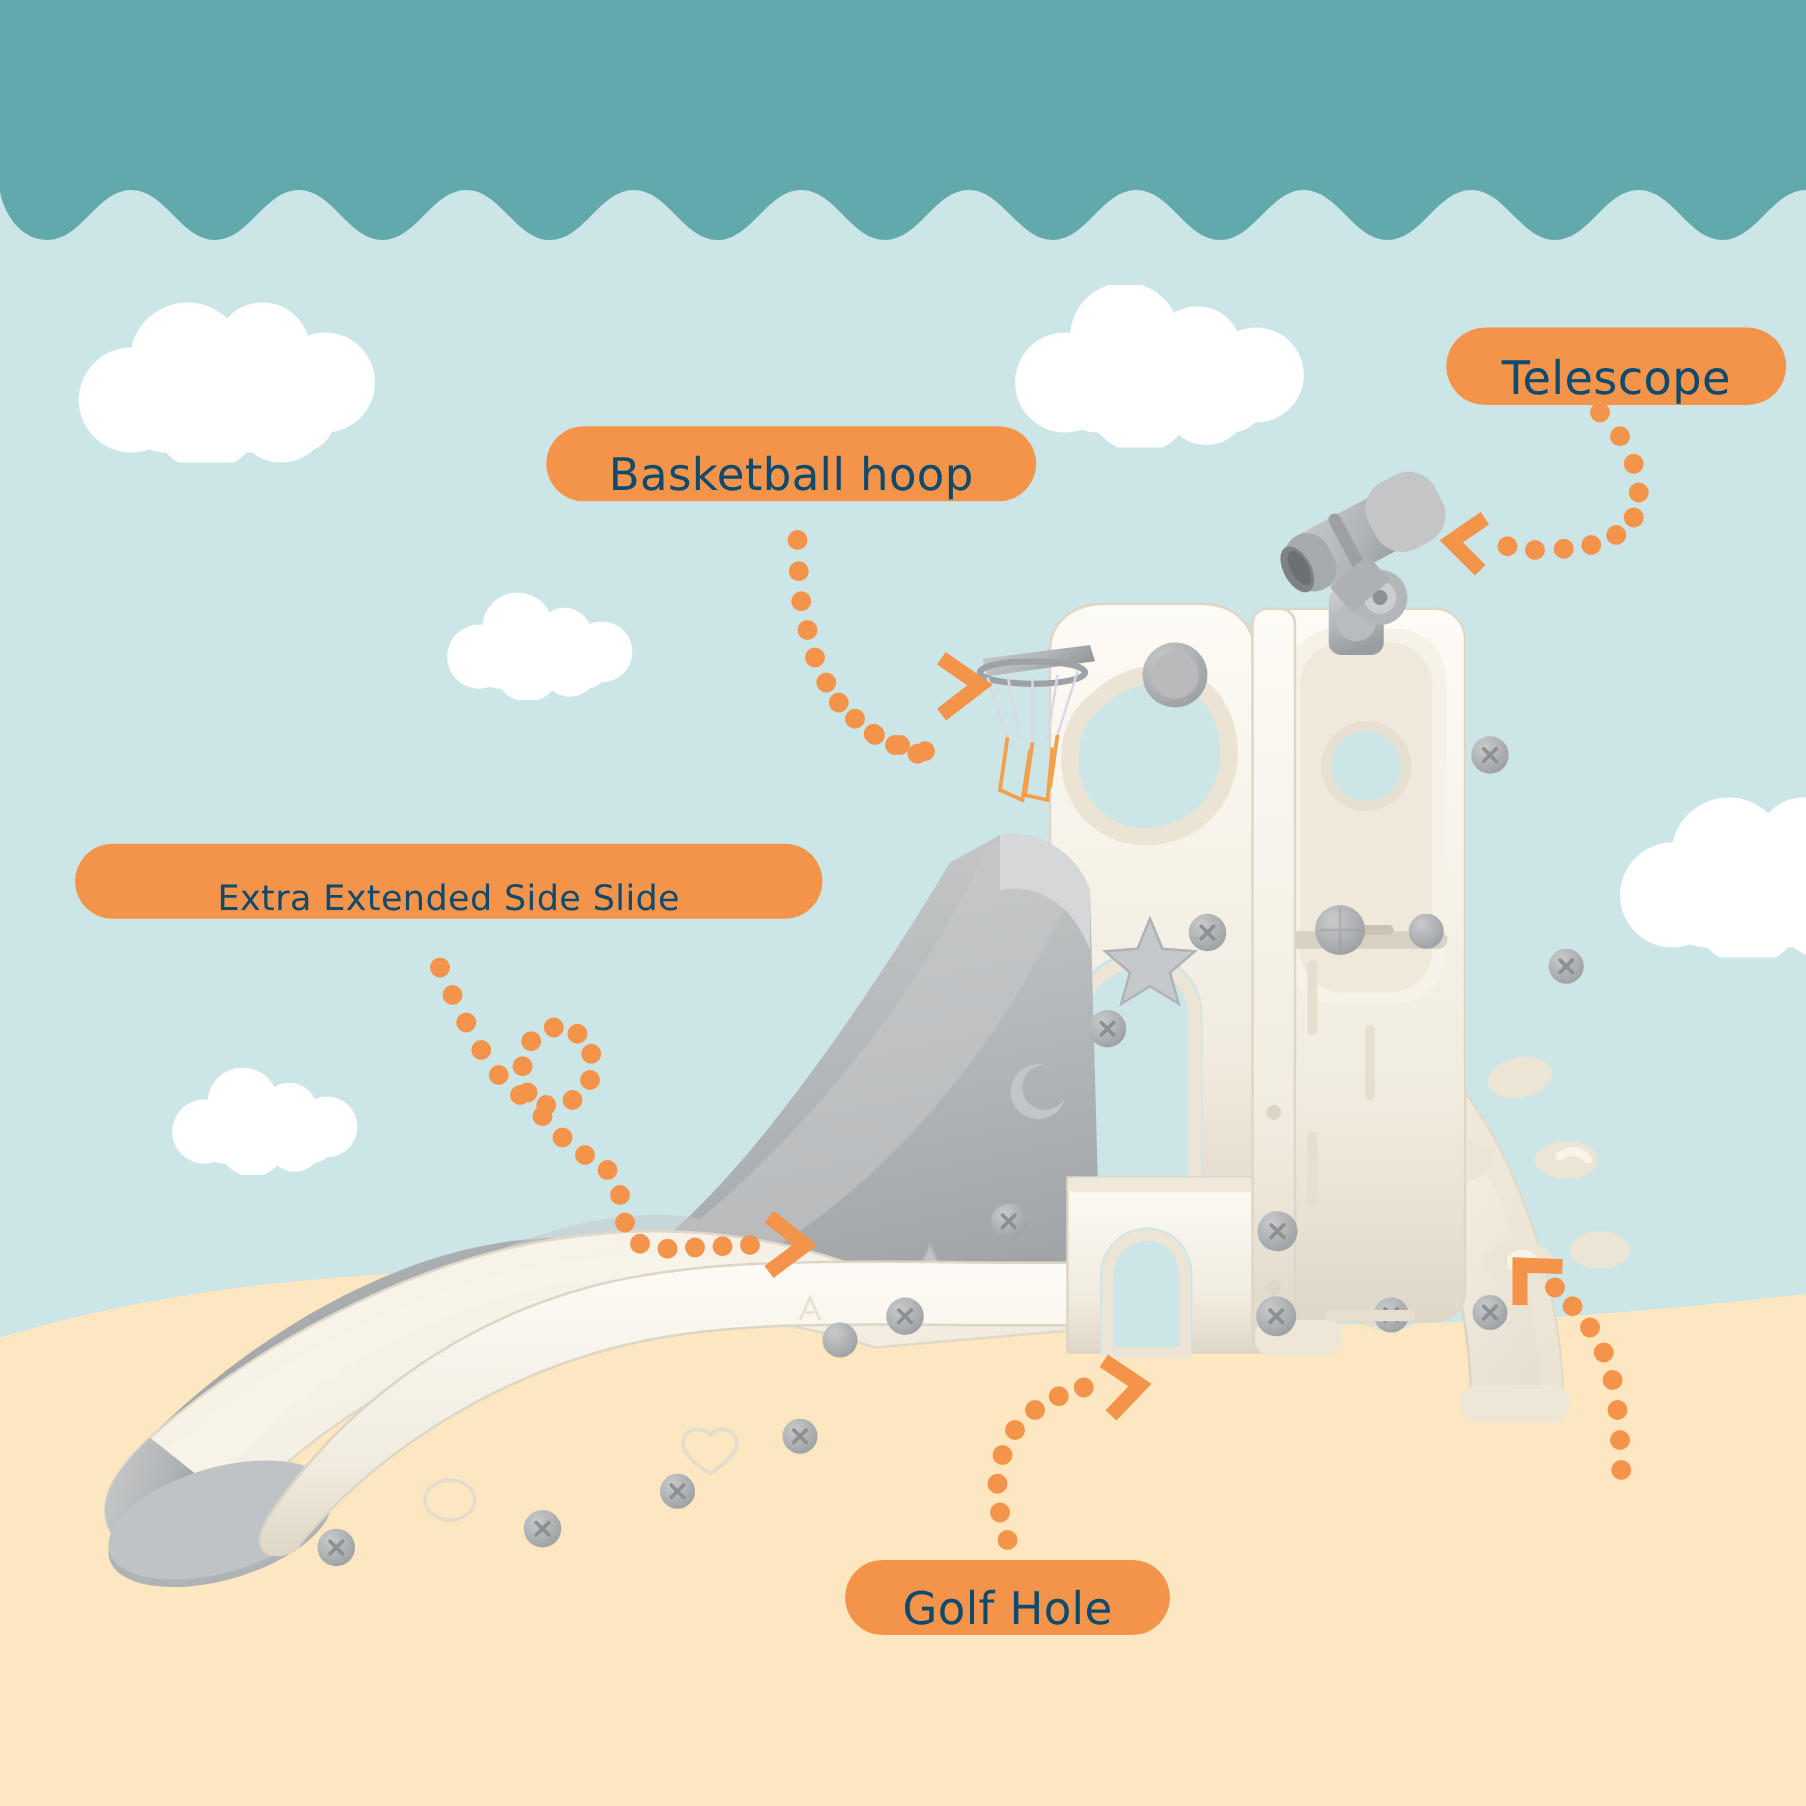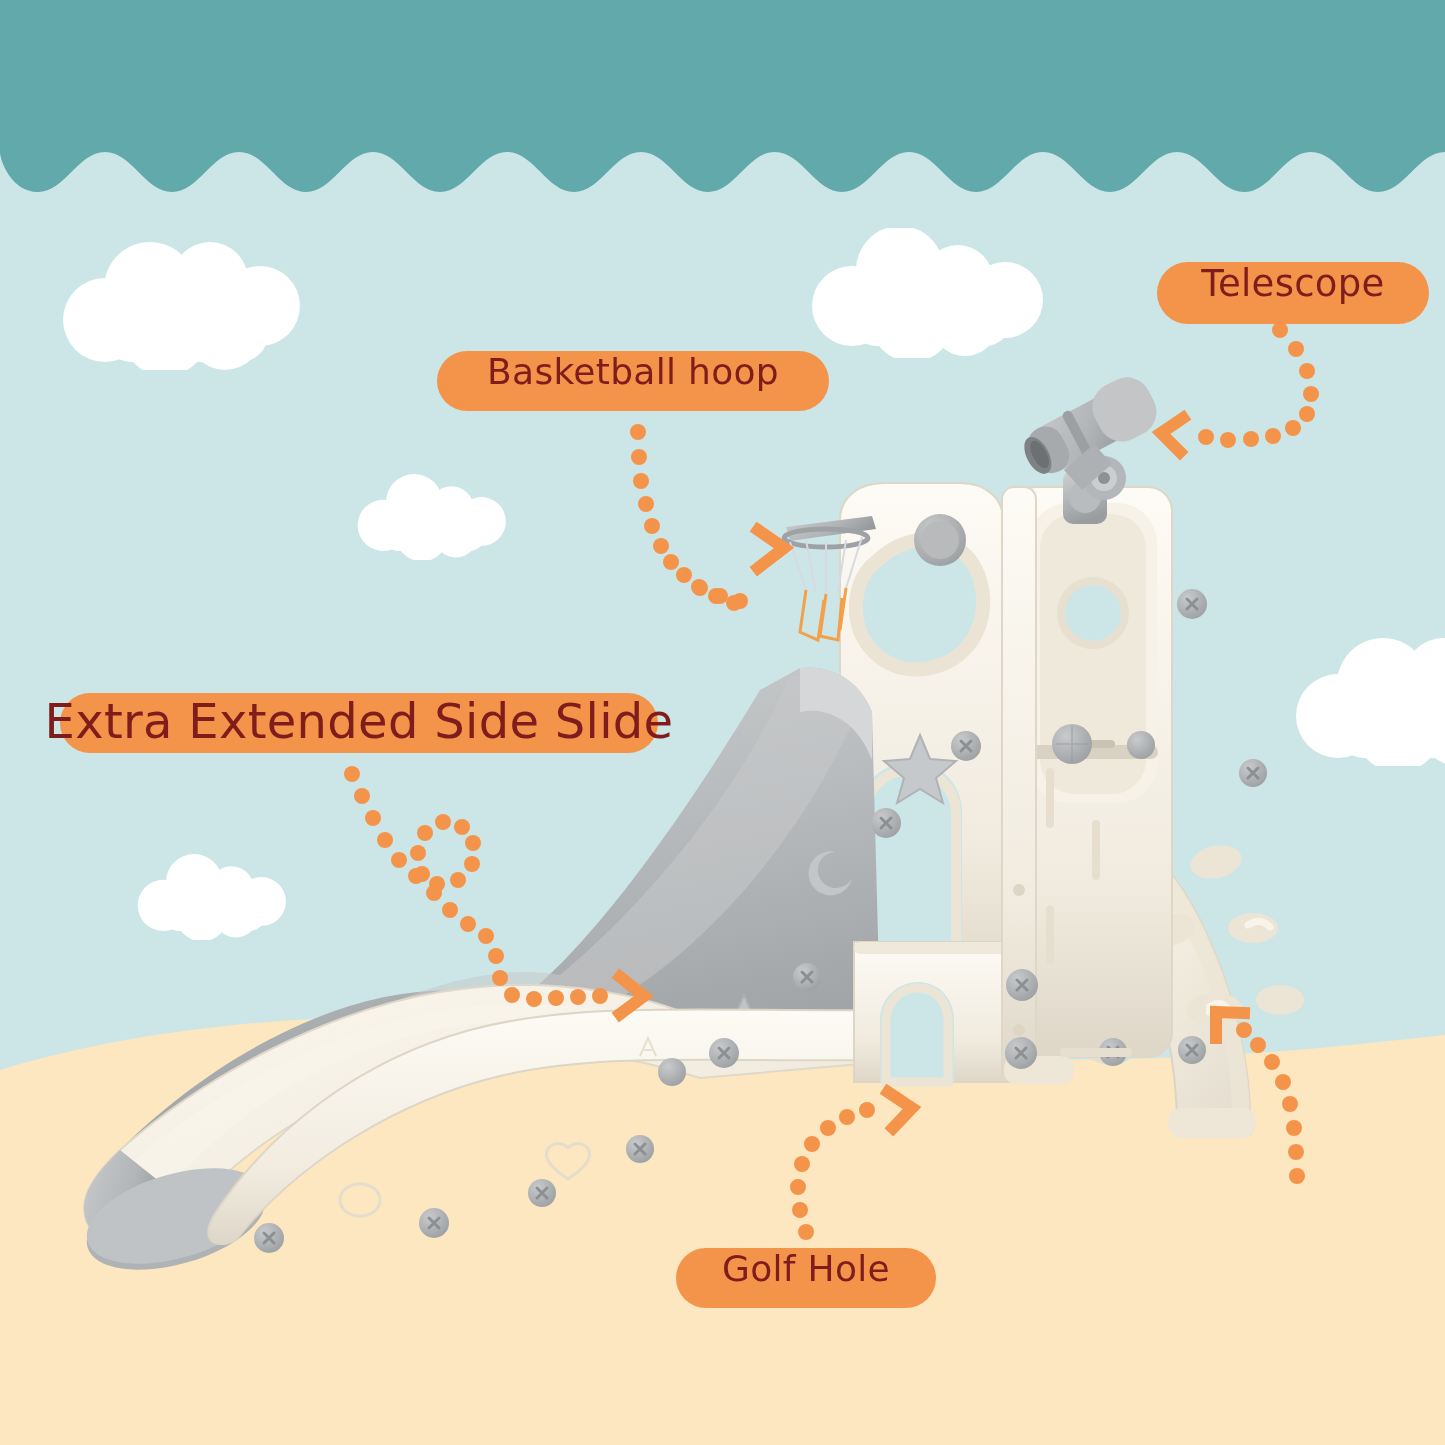--- a/index.html
+++ b/index.html
@@ -28,23 +28,23 @@
   }
   .title .accent{color:#fbf2a8;font-size:78px;margin-left:10px;}
 
   
   .cloud{position:absolute;z-index:2;}
 
   
   .badge{
     position:absolute;z-index:9;
     background:#f4944a;
-    color:#7f1d1d;
+    color:#0c4a6e;
     border-radius:400px;
-    display:flex;align-items:flex-start;justify-content:center;
+    display:flex;align-items:flex-end;justify-content:center;
     font-family:"DejaVu Sans", sans-serif;
     font-weight:400;
     letter-spacing:0.3px;
     white-space:nowrap;
     box-sizing:border-box;
   }
 
   
   .connectors{position:absolute;left:0;top:0;width:1445px;height:1445px;z-index:8;pointer-events:none;}
 
@@ -437,25 +437,25 @@
           <circle cx="1244" cy="1030" r="8"></circle>
       </g>
       <path d="M1244,1013 L1216,1012 L1216,1038" fill="none" stroke="#f4944a" stroke-width="12" stroke-linecap="square" stroke-linejoin="miter"></path>
     </g>
   </svg>
 
   <div class="badge" style="left:1157px;top:262px;width:272px;height:62px;font-size:37px;">
     <span>Telescope</span>
   </div>
 
-  <div class="badge" style="left:437px;top:351px;width:392px;height:60px;font-size:36px;">
+  <div class="badge" style="left:437px;top:341px;width:392px;height:60px;font-size:36px;">
     <span>Basketball hoop</span>
   </div>
 
-  <div class="badge" style="left:60px;top:693px;width:598px;height:60px;font-size:48px;">
+  <div class="badge" style="left:60px;top:675px;width:598px;height:60px;font-size:28px;">
     <span>Extra Extended Side Slide</span>
   </div>
 
 
   <div class="badge" style="left:676px;top:1248px;width:260px;height:60px;font-size:36px;">
     <span>Golf Hole</span>
   </div>
 
   <svg class="header-band" viewBox="0 0 1445 200" preserveAspectRatio="none" style="z-index:7;">
     <path d="M0,0 L1445,0 L1445,152

